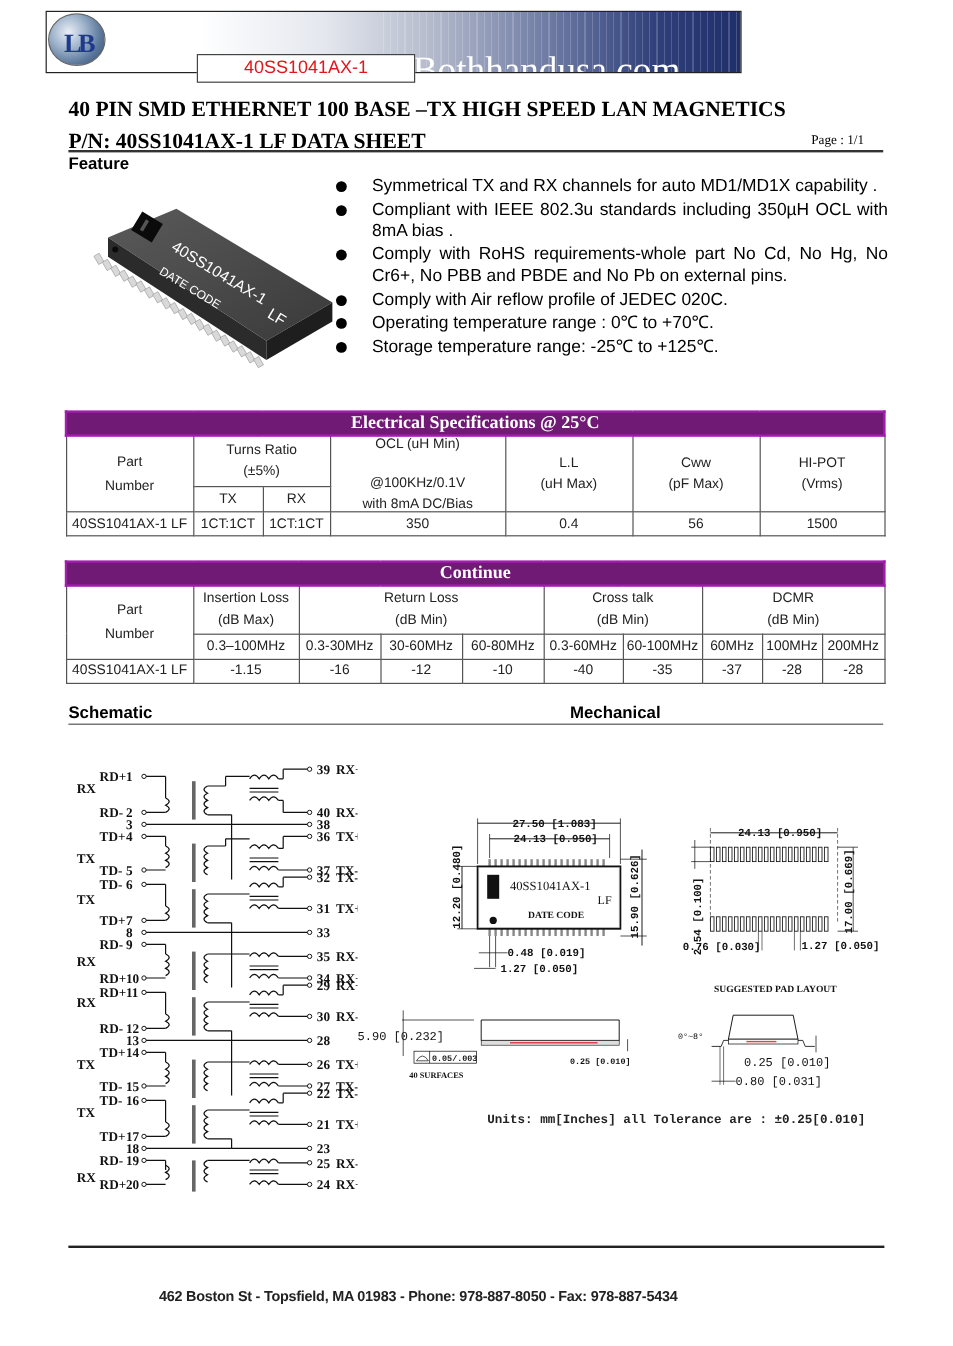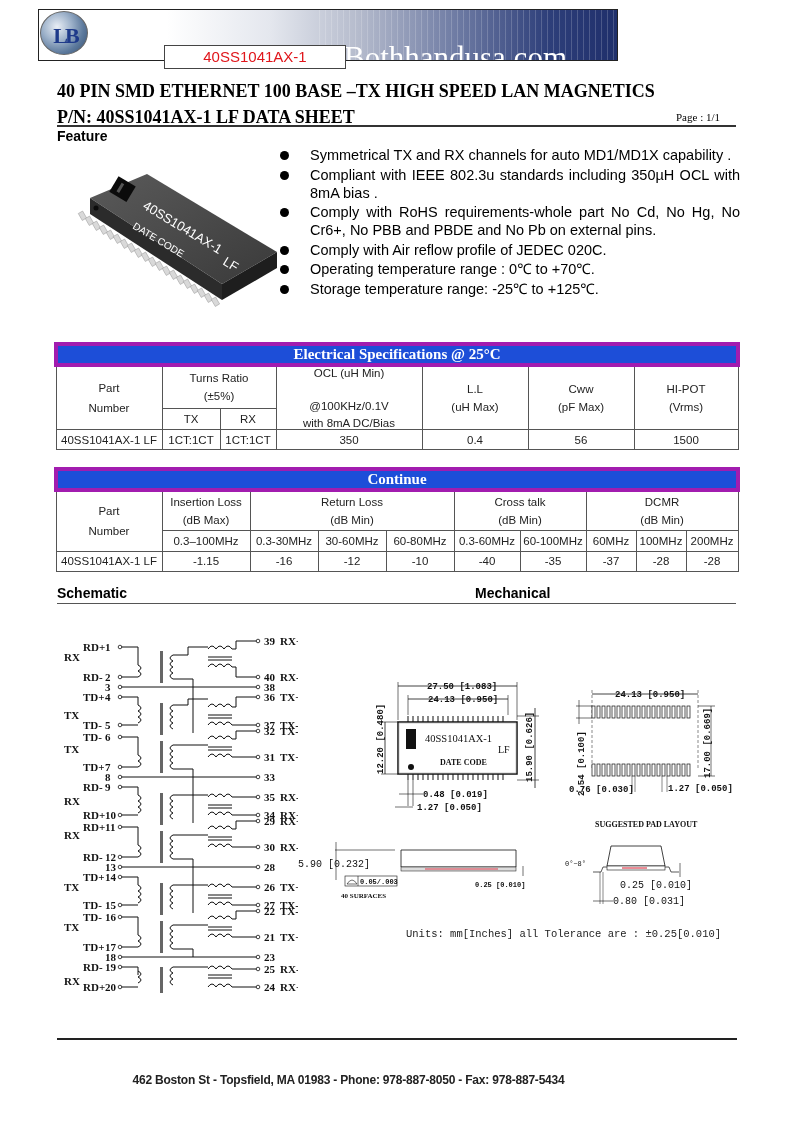--- a/index.html
+++ b/index.html
@@ -27,34 +27,34 @@
   
   .chip-photo { position: absolute; left: 62px; top: 160px; width: 220px; height: 150px; }
 
   
   .features { position: absolute; left: 278px; top: 146px; width: 462px; list-style: none; }
   .features li { position: relative; padding-left: 32px; font-size: 14.5px; line-height: 18px; margin-bottom: 1.5px; text-align: justify; }
   .features li .bullet { position: absolute; left: 2px; top: 5px; width: 9px; height: 9px; border-radius: 50%; background: #000; }
 
   
   table.spec { position: absolute; border-collapse: collapse; font-size: 11.5px; table-layout: fixed; }
-  table.spec th.band { background: #1d4ed8; color: #fff; font-family: "Liberation Serif", serif; font-weight: bold; font-size: 15px; height: 20px; border: 4px solid #a21caf; }
+  table.spec th.band { background: #701a75; color: #fff; font-family: "Liberation Serif", serif; font-weight: bold; font-size: 15px; height: 20px; border: 2px solid #a21caf; }
   table.spec td { border: 1px solid #555; text-align: center; vertical-align: middle; color: #222; padding: 0; }
   .t1 { left: 54px; top: 342px; width: 682px; }
   .t2 { left: 54px; top: 467px; width: 682px; }
 
   .rule { position: absolute; height: 1px; background: #555; }
 
   
   .schematic { position: absolute; left: 58px; top: 635px; width: 240px; height: 360px; }
   .mech { position: absolute; left: 295px; top: 670px; width: 450px; height: 280px; }
 
   .footer-rule { position: absolute; left: 57px; top: 1038px; width: 680px; height: 2px; background: #222; }
   .footer { position: absolute; left: 0; width: 697px; top: 1073px; text-align: center; font-weight: bold; font-size: 12px; color: #222; letter-spacing: -0.2px; }
-  .units { position: absolute; left: 406px; top: 928px; font-family: "Liberation Mono", monospace; font-size: 10.5px; font-weight: normal; color: #222; }
+  .units { position: absolute; left: 406px; top: 928px; font-family: "Liberation Mono", monospace; font-size: 10.5px; font-weight: bold; color: #222; }
 
   svg text { font-family: "Liberation Serif", serif; }
   .mono { font-family: "Liberation Mono", monospace !important; }
 </style>
 </head>
 <body>
 
 <div class="banner">
   <div class="banner-stripes"></div>
   <div class="site-name">Bothhandusa.com</div>

